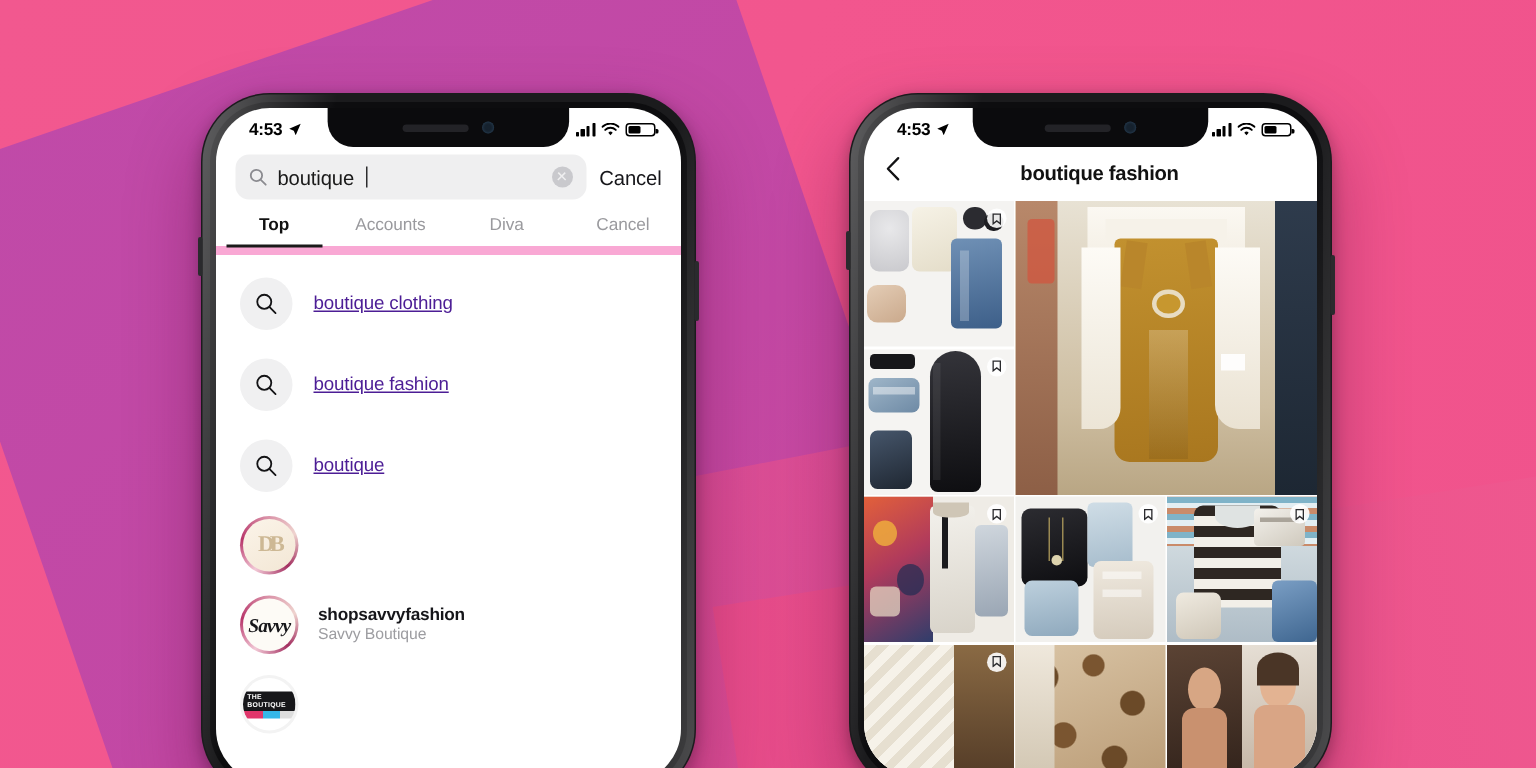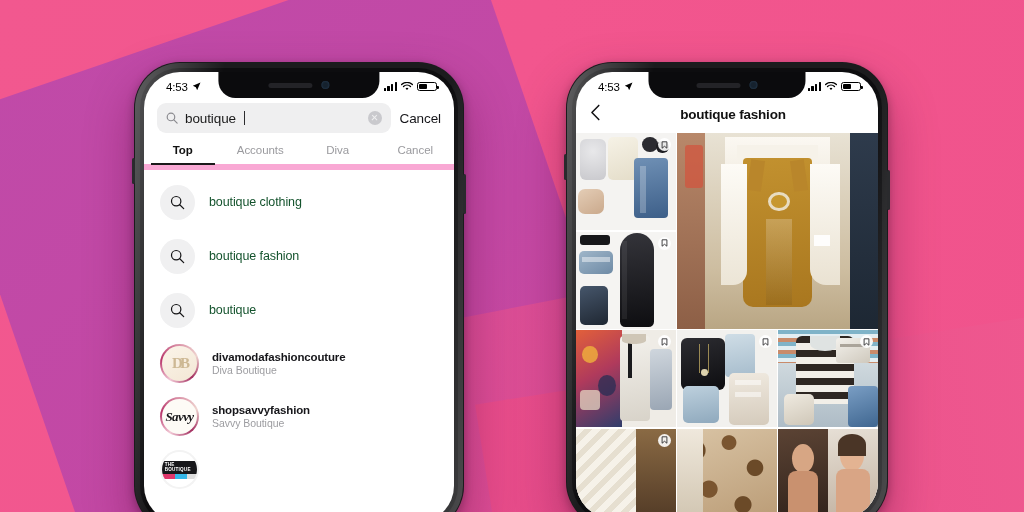--- a/index.html
+++ b/index.html
@@ -76,21 +76,21 @@
     z-index:7; display:flex; align-items:center; justify-content:center; gap:9px;
   }
   .speaker { width:44px; height:5px; background:#232327; border-radius:3px; }
   .camera  { width:8px; height:8px; border-radius:50%; background:#16222e;
              box-shadow:inset 0 0 2px #2f4a63; }
 
   
   .statusbar {
     height:27px; display:flex; align-items:center;
     justify-content:space-between; padding:2px 17px 0 22px;
-    font-size:11.5px; font-weight:normal; color:#000; position:relative; z-index:8;gap:32px;
+    font-size:11.5px; font-weight:bold; color:#000; position:relative; z-index:8;gap:32px;
   }
   .sb-time { display:flex; align-items:center; gap:4px; letter-spacing:-.2px; }
   .sb-right { display:flex; align-items:center; gap:4px; }
   .sig { display:flex; align-items:flex-end; gap:1.2px; height:9px; }
   .sig i { width:2.4px; background:#000; border-radius:.5px; display:block; }
   .sig i:nth-child(1){height:3px;} .sig i:nth-child(2){height:5px;}
   .sig i:nth-child(3){height:7px;} .sig i:nth-child(4){height:9px;}
   .batt { width:20px; height:9.5px; border:1.3px solid #000; border-radius:2.6px;
           position:relative; padding:1px; }
   .batt span { display:block; height:100%; width:52%; background:#000; border-radius:1px; }
@@ -131,21 +131,21 @@
 
   
   .sugg-list { padding-top:5px; }
   .sugg {
     display:flex; align-items:center; gap:14px; padding:9.5px 16px;
   }
   .sugg-ico {
     width:35px; height:35px; border-radius:50%; background:#f0f0f1;
     display:flex; align-items:center; justify-content:center; flex:0 0 auto;
   }
-  .sugg-label { font-size:12.5px; color:#14532d; letter-spacing:-.1px; }
+  .sugg-label { font-size:12.5px; color:#4c1d95; letter-spacing:-.1px;text-decoration:underline; }
 
   .seemore-wrap { padding:2px 16px 7px; border-bottom:1px solid #ededed; }
   .seemore { font-size:11px; color:#9b9b9f; letter-spacing:-.05px; }
 
   
   .acct { display:flex; align-items:center; gap:13px; padding:7px 16px; }
   .ring {
     width:39px; height:39px; border-radius:50%; flex:0 0 auto;
     padding:1.8px; background:conic-gradient(from 210deg,#f2c9d6,#b8366b,#d98fa6,#efd4cf,#a32f60,#f2c9d6);
     display:flex; align-items:center; justify-content:center;
@@ -294,24 +294,20 @@
         </div>
       </div>
 
 
       <div>
         <div class="acct">
           <span class="ring">
             <span class="av av-1">
                 <span class="mono">DB</span>
               </span>
-          </span>
-          <span class="acct-txt">
-            <span class="acct-user">divamodafashioncouture</span>
-            <span class="acct-sub">Diva Boutique</span>
           </span>
         </div>
         <div class="acct">
           <span class="ring">
             <span class="av av-2">
                 <span class="mono">Savvy</span>
               </span>
           </span>
           <span class="acct-txt">
             <span class="acct-user">shopsavvyfashion</span>

